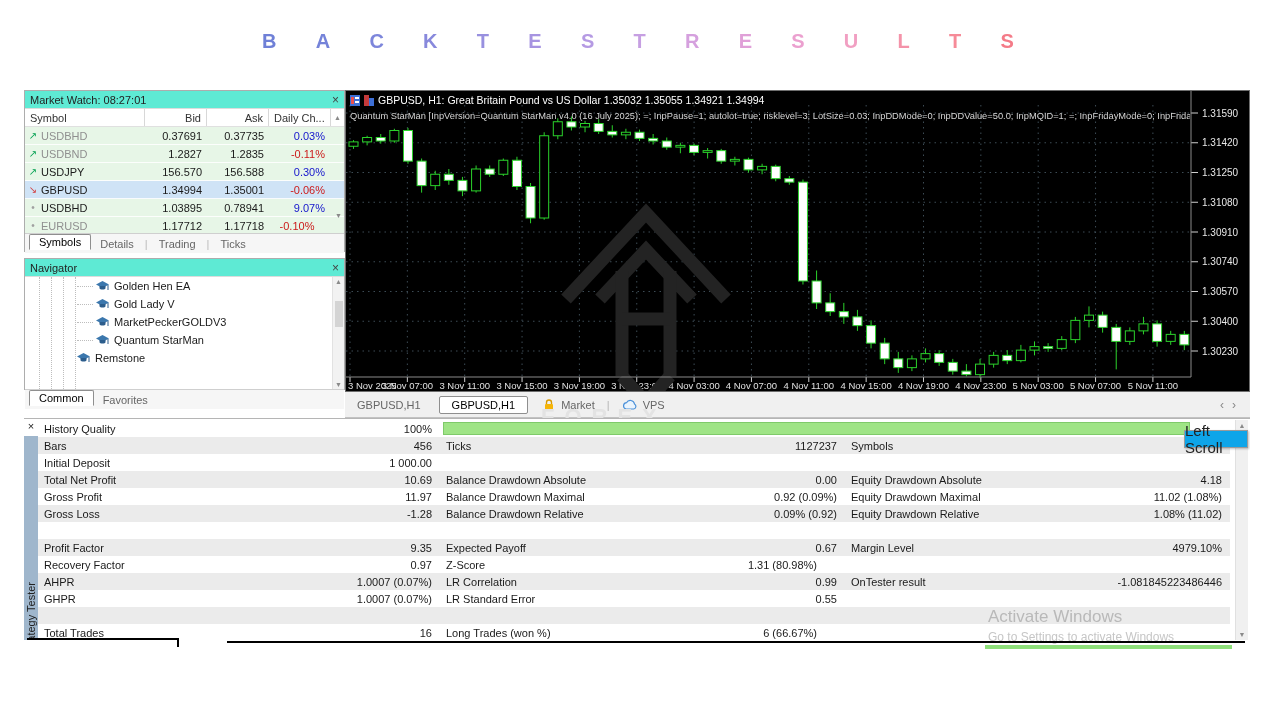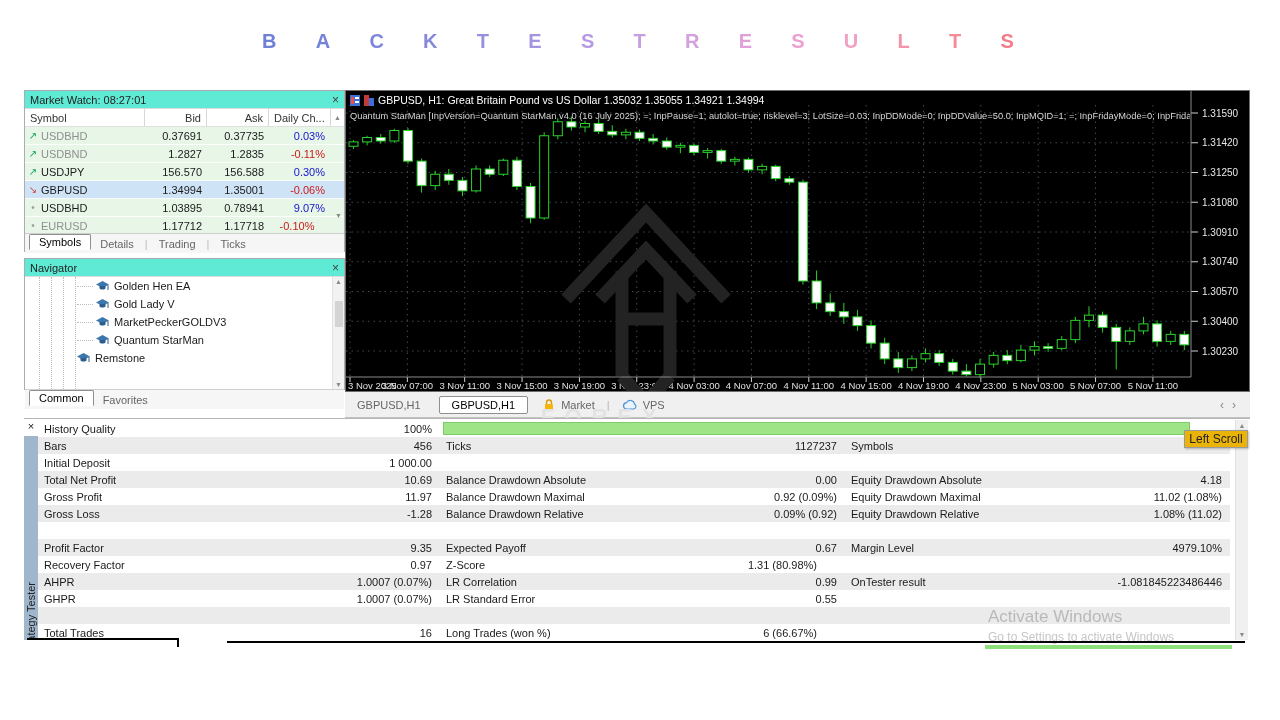--- a/index.html
+++ b/index.html
@@ -56,21 +56,21 @@
 .st-strip{position:absolute;left:0;top:17px;width:14px;height:204px;background:#9fb6cc;overflow:hidden}
 .st-label{position:absolute;left:1px;bottom:-16px;writing-mode:vertical-rl;transform:rotate(180deg);font-size:11px;color:#222}
 .res-rows{position:absolute;left:14px;top:1px;width:1192px}
 .res-row{height:17px;display:flex}
 .res-row.alt{background:#ebebeb}
 .rg{display:flex;justify-content:space-between;align-items:center}
 .rg.g1{width:402px}.rg.g2{width:405px}.rg.g3{width:385px}
 .rg .lbl{padding-left:6px;white-space:nowrap}
 .rg .val{padding-right:8px;white-space:nowrap;text-align:right}
 .green-bar{position:absolute;left:419px;top:3px;width:747px;height:13px;background:#9fe486;border:1px solid #7fca6a;z-index:2}
-.res-tooltip{position:absolute;left:1160px;top:11px;width:64px;height:18px;background:#eab308;border:1px solid #9a9a9a;box-shadow:1px 1px 2px rgba(0,0,0,.25);display:flex;align-items:center;justify-content:center;font-size:12px;color:#222;z-index:5}
+.res-tooltip{position:absolute;left:1160px;top:11px;width:64px;height:18px;background:#0ea5e9;border:1px solid #9a9a9a;box-shadow:1px 1px 2px rgba(0,0,0,.25);display:flex;align-items:center;justify-content:center;font-size:15px;color:#222;z-index:5}
 .res-sb{position:absolute;left:1211px;top:1px;width:13px;height:220px;background:#f0f0f0;border-left:1px solid #e0e0e0;font-size:7px;color:#8a8a8a;text-align:center;z-index:3}
 .res-sb .up{position:absolute;top:2px;left:0;right:0}
 .res-sb .dn{position:absolute;bottom:2px;left:0;right:0}
 .aw1{position:absolute;left:964px;top:188px;font-size:17px;color:#b9b9b9;z-index:1}
 .aw2{position:absolute;left:964px;top:211px;font-size:12px;color:#c6c6c6;z-index:1}
 .bl1{position:absolute;left:3px;top:219px;width:152px;height:2px;background:#000;z-index:4}
 .bl1v{position:absolute;left:153px;top:219px;width:2px;height:9px;background:#000;z-index:4}
 .bl2{position:absolute;left:203px;top:222px;width:1018px;height:2px;background:#000;z-index:4}
 .green-sliver{position:absolute;left:961px;top:226px;width:247px;height:4px;background:#8ee07a;z-index:4}
 .muted{color:#8f8f8f}

